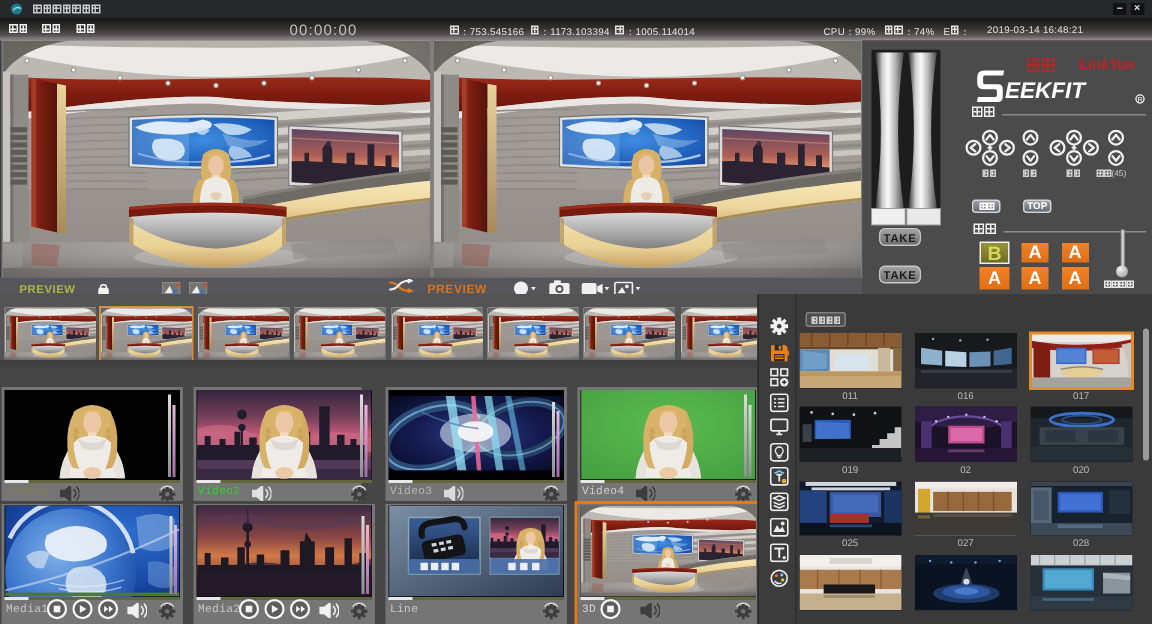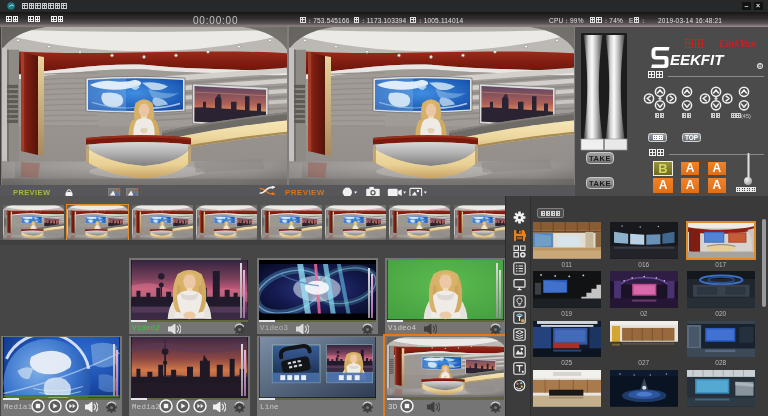--- a/index.html
+++ b/index.html
@@ -257,20 +257,45 @@
       </div>
       <div class="sthumb abs" style="left:453.80000000000007px;">
         <svg width="61" height="35" viewBox="0 0 285 153" preserveAspectRatio="none">
           <use href="#studio"></use>
         </svg>
       </div>
     </div>
 <div class="abs" style="left:0;top:240px;width:505px;height:5px;background:#3f3f3f"></div>
 
 <div id="bgrid" class="abs">
+      <div class="cell cellr1 abs" style="left:1px;width:121px">
+<div class="vid"><svg width="117" height="59.5" viewBox="0 0 117 60">
+            <rect width="117" height="60" fill="#020202"></rect>
+            <g transform="translate(7.5,6.5) scale(0.88)">
+              <use href="#anchor2"></use>
+            </g>
+          </svg></div>
+        <div class="abs" style="left:111px;top:5px;width:2px;height:54.5px;background:linear-gradient(#dcdcdc,#8e8e8e)"></div>
+        <div class="abs" style="left:114px;top:12px;width:2px;height:47.5px;background:linear-gradient(#e8b8e0,#a868a8)"></div>
+        <div class="pbarr" style="top:61.5px">
+          <i style="width:16px"></i>
+        </div>
+<span class="vlabel" style="top:66px;color:#7d7d4a">Video1</span>
+<svg class="abs" style="left:39px;top:66px" width="13" height="10" viewBox="0 0 13 10">
+          <g fill="#3e3e3e" stroke="#3e3e3e">
+            <use href="#spk"></use>
+          </g>
+        </svg>
+        <svg class="abs" style="left:104px;top:64.5px" width="13" height="13" viewBox="0 0 12 12">
+          <g fill="#3e3e3e" stroke="#3e3e3e">
+            <use href="#gear"></use>
+          </g>
+          <path d="M2,3.5 a4.5,4.5 0 0,1 8,0" fill="none" stroke="#d8d8d8" stroke-width="1"></path>
+        </svg>
+      </div>
       <div class="cell cellr1 abs" style="left:129px;width:112px">
 <div class="vid"><svg width="117" height="59.5" viewBox="0 0 117 60">
             <use href="#citybg"></use>
             <g transform="translate(7.5,6.5) scale(0.88)">
               <use href="#anchor2"></use>
             </g>
           </svg></div>
         <div class="abs" style="left:111px;top:5px;width:2px;height:54.5px;background:linear-gradient(#dcdcdc,#8e8e8e)"></div>
         <div class="abs" style="left:114px;top:12px;width:2px;height:47.5px;background:linear-gradient(#e8b8e0,#a868a8)"></div>
         <div class="pbarr" style="top:61.5px">
@@ -409,21 +434,21 @@
             <use href="#spk"></use>
           </g>
         </svg>
         <svg class="abs" style="left:104px;top:64.5px" width="13" height="13" viewBox="0 0 12 12">
           <g fill="#3e3e3e" stroke="#3e3e3e">
             <use href="#gear"></use>
           </g>
           <path d="M2,3.5 a4.5,4.5 0 0,1 8,0" fill="none" stroke="#d8d8d8" stroke-width="1"></path>
         </svg>
       </div>
-      <div class="cell cellr2 abs" style="left:257px;width:137px;">
+      <div class="cell cellr2 abs" style="left:257px;width:121px;">
 <div class="vid2"><svg width="117" height="60.5" viewBox="0 0 117 61">
             <defs>
               <linearGradient id="gline" x1="0" y1="0" x2="1" y2="1">
                 <stop offset="0" stop-color="#7c8fa6"></stop>
                 <stop offset="1" stop-color="#2e3c52"></stop>
               </linearGradient>
               <linearGradient id="gph" x1="0" y1="0" x2="0" y2="1">
                 <stop offset="0" stop-color="#3a5e9a"></stop>
                 <stop offset="1" stop-color="#16263f"></stop>
               </linearGradient>

